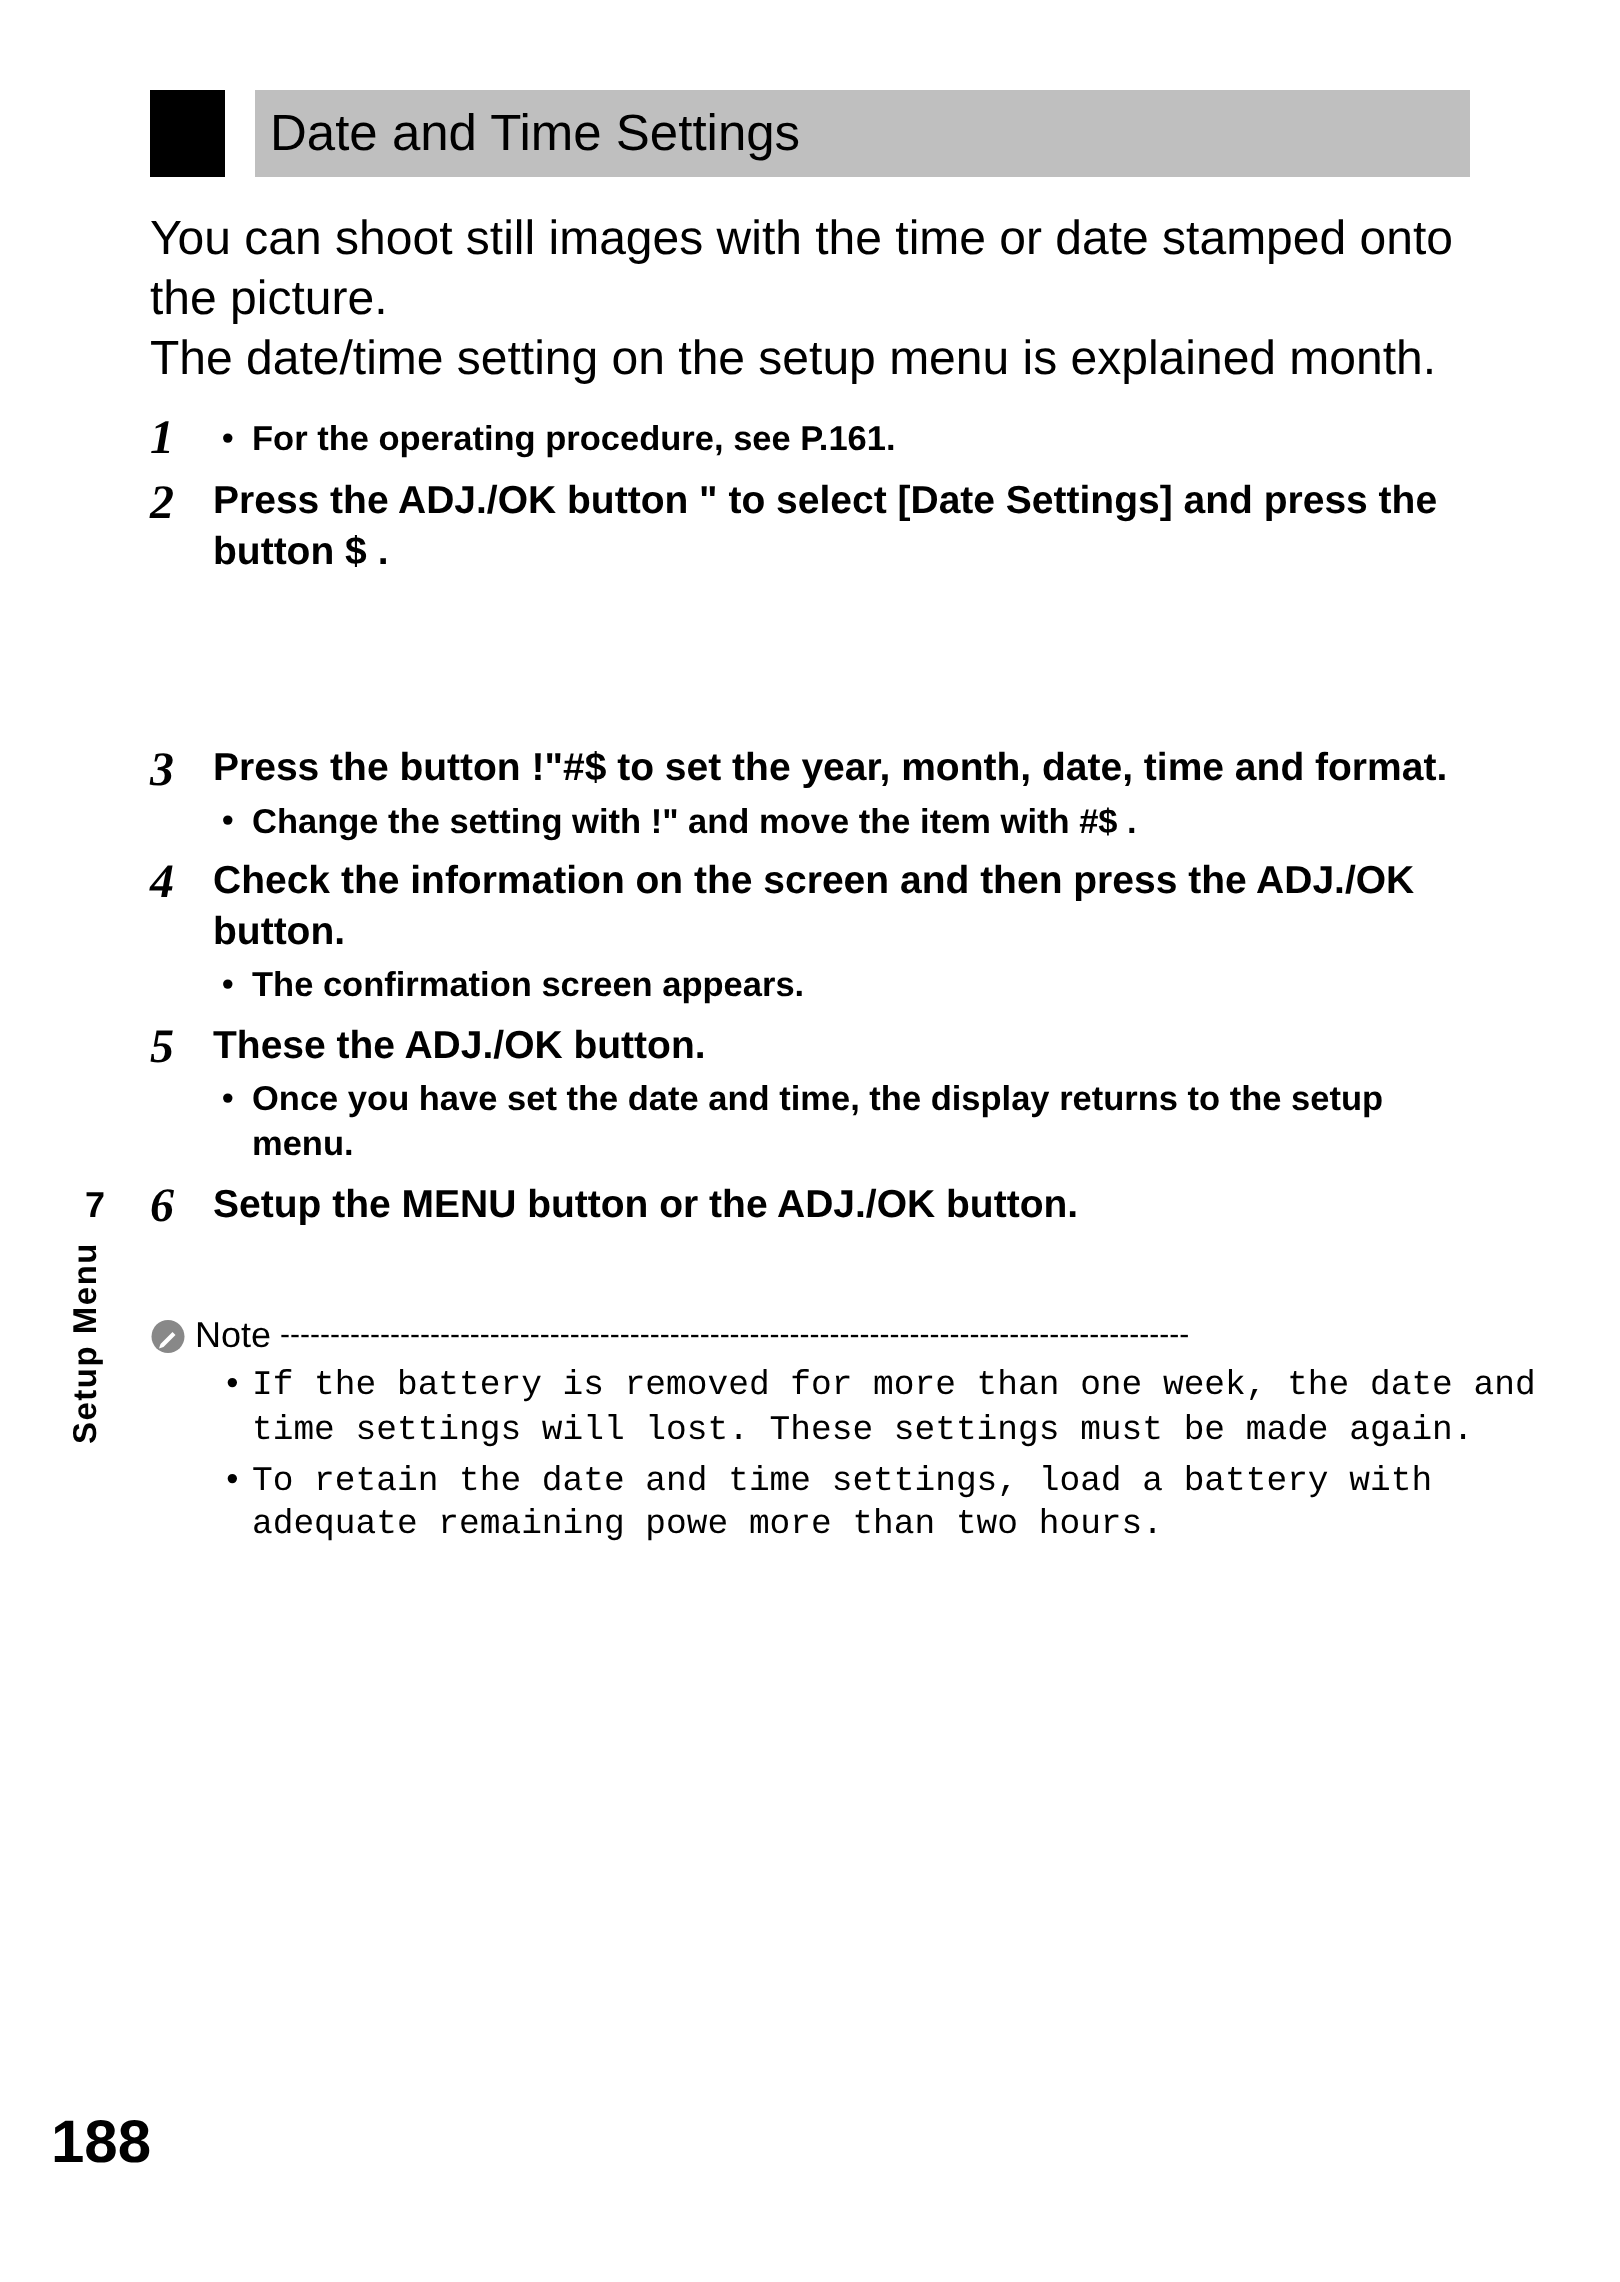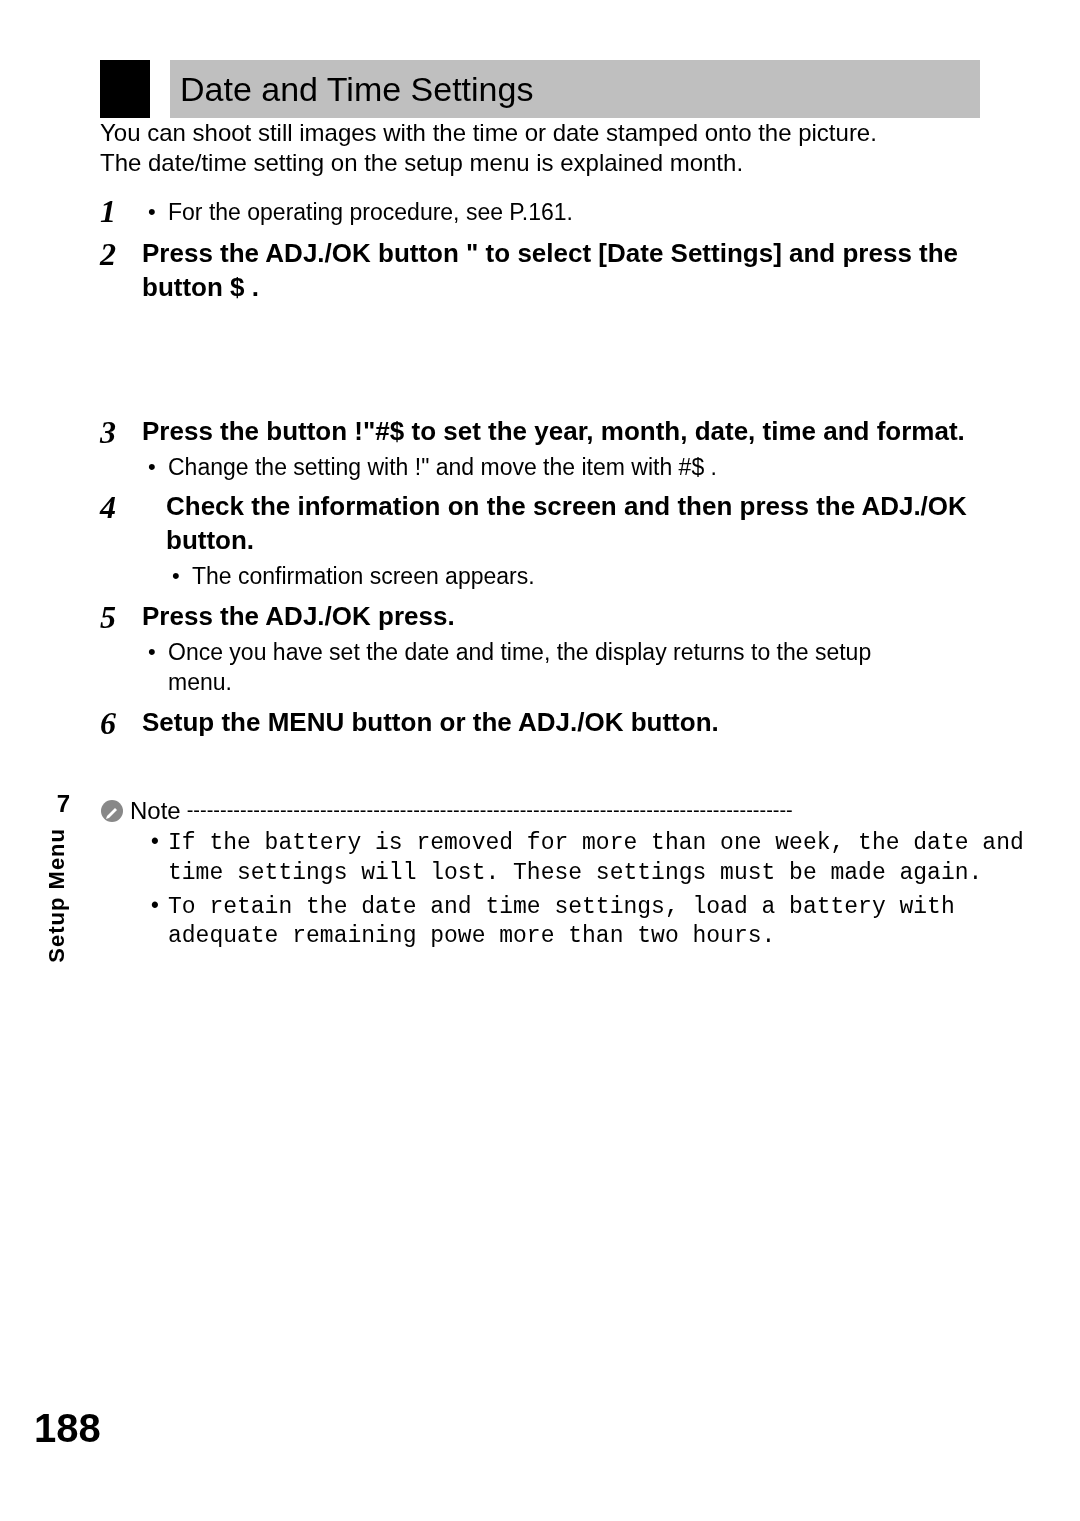--- a/index.html
+++ b/index.html
@@ -32,21 +32,22 @@
   }
   .title-gray {
     flex: 1;
     background: #bfbfbf;
     display: flex;
     align-items: center;
     padding-left: 10px;
     font-size: 34px;
   }
   .intro {
-    font-size: 24px;
+    margin-top: 20px;
+    font-size: 32px;
     line-height: 1.25;
     width: 870px;
   }
   .steps {
     margin-top: 16px;
     width: 870px;
   }
   .step {
     display: flex;
     margin-top: 8px;
@@ -67,31 +68,32 @@
     font-weight: bold;
     font-size: 26px;
     line-height: 1.3;
   }
   .sub {
     margin-top: 4px;
     padding-left: 26px;
     position: relative;
     font-size: 23px;
     line-height: 1.3;
+    font-weight: bold;
   }
   .sub::before {
     content: "•";
     position: absolute;
     left: 6px;
     top: 0;
     font-size: 22px;
   }
   .step2-body { width: 380px; }
   .step3-body { width: 380px; }
-  .step4-body { width: 380px; margin-left: 24px; }
+  .step4-body { width: 380px; }
 
   .note-row {
     display: flex;
     align-items: center;
     margin-top: 56px;
   }
   .note-icon {
     width: 24px; height: 24px;
     margin-right: 6px;
   }
@@ -198,21 +200,21 @@
       <div class="step-num">4</div>
       <div class="step-body step4-body">
         <div class="step-title">Check the information on the screen and then press the ADJ./OK button.</div>
         <div class="sub">The confirmation screen appears.</div>
       </div>
     </div>
 
     <div class="step">
       <div class="step-num">5</div>
       <div class="step-body">
-        <div class="step-title">Press the ADJ./OK press.</div>
+        <div class="step-title">These the ADJ./OK button.</div>
         <div class="sub" style="width:760px">Once you have set the date and time, the display returns to the setup menu.</div>
       </div>
     </div>
 
     <div class="step">
       <div class="step-num">6</div>
       <div class="step-body">
         <div class="step-title">Setup the MENU button or the ADJ./OK button.</div>
       </div>
     </div>

